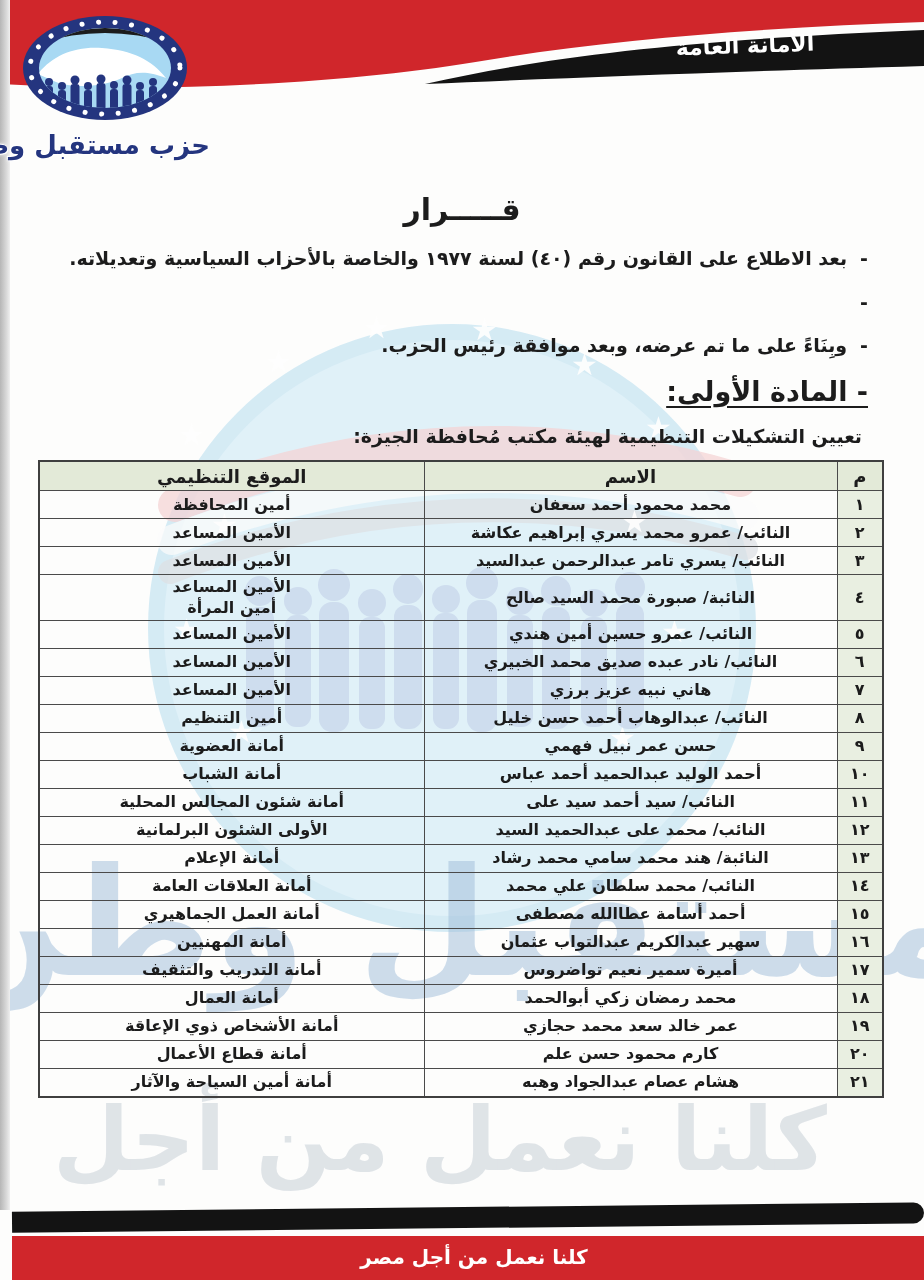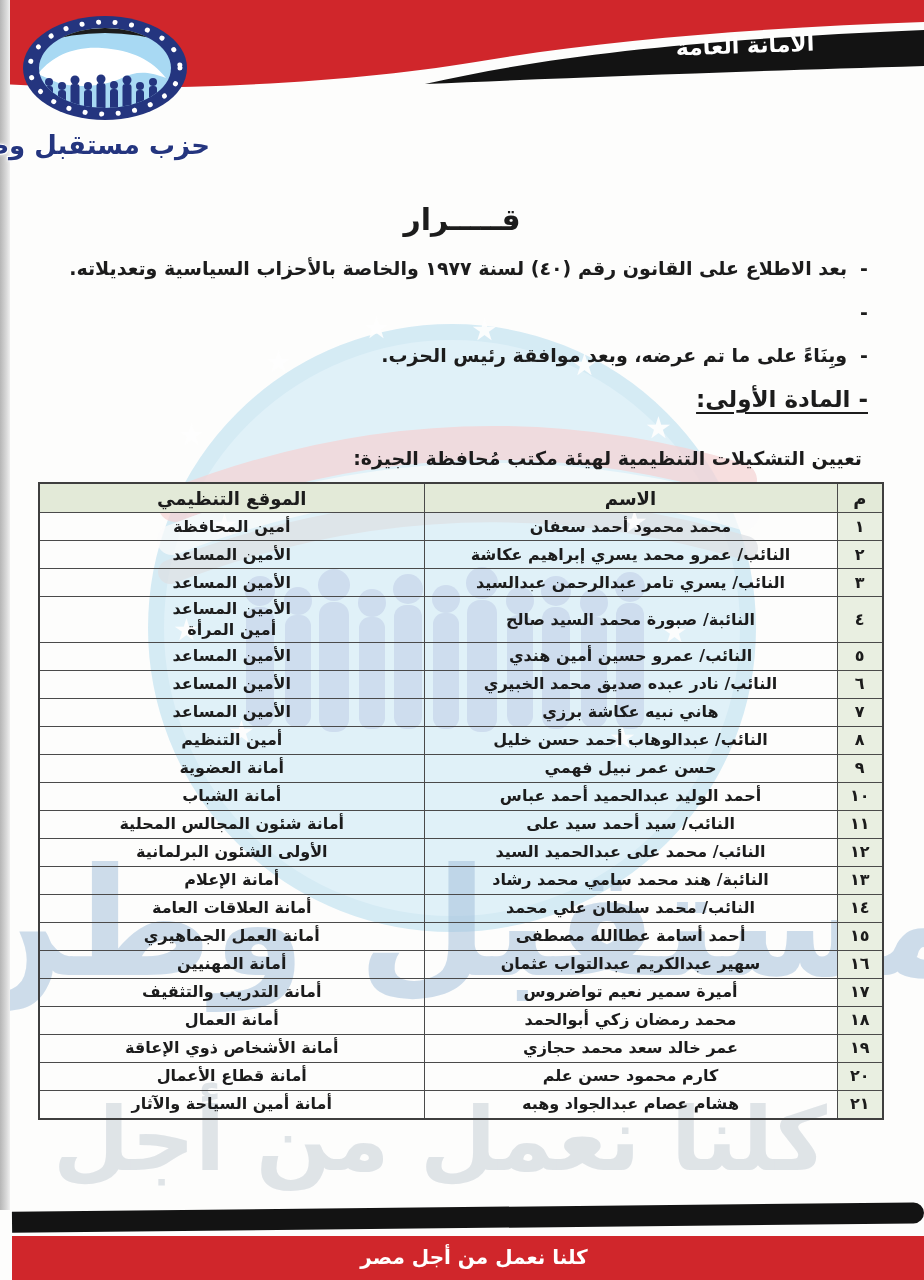--- a/index.html
+++ b/index.html
@@ -26,32 +26,32 @@
   }
   .logo-box { position: absolute; top: 12px; right: 714px; left: 24px; z-index: 7; text-align: center; }
   .logo-name {
     margin-top: 2px; font-size: 26px; font-weight: bold; color: #24357f;
     text-shadow: 0 0 3px #fff, 0 0 5px #fff, 1px 1px 0 #fff, -1px -1px 0 #fff;
     letter-spacing: -1px; white-space: nowrap;
   }
   
   .watermark { position: absolute; inset: 0; z-index: 1; pointer-events: none; }
   
-  .content { position: absolute; top: 192px; left: 0; right: 0; z-index: 2; }
+  .content { position: absolute; top: 182px; left: 0; right: 0; z-index: 2; }
   .decree-title {
     text-align: center; font-size: 30px; font-weight: bold;
     margin: 10px 0 18px; letter-spacing: 0;
   }
   .bullets { padding: 0 56px 0 60px; }
   .bullet { display: flex; gap: 13px; font-size: 19px; font-weight: bold; line-height: 1.4; margin-bottom: 17px; }
   .bullet .dash { flex: 0 0 auto; }
   .article-heading {
-    padding: 0 56px 0 0; font-size: 23px; font-weight: bold;
+    padding: 0 56px 0 0; font-size: 27px; font-weight: bold;
     text-decoration: underline; text-underline-offset: 5px;
-    margin: 4px 0 35px;
+    margin: 4px 0 18px;
   }
   .article-intro { padding: 0 62px 0 0; font-size: 19px; font-weight: bold; margin-bottom: 13px; margin-left: 36px; }
   
   table.org-table {
     width: 844px; margin: 0 40px; border-collapse: collapse; table-layout: fixed;
     border: 2px solid #3f3f3f;
   }
   .org-table th, .org-table td {
     border: 1px solid #4a4a4a; text-align: center; vertical-align: middle;
     font-weight: bold; padding: 2px 8px;
@@ -300,21 +300,21 @@
           </tr>
 
           <tr>
             <td class="cell-num">٦</td>
             <td class="cell-name">النائب/ نادر عبده صديق محمد الخبيري</td>
             <td class="cell-pos">الأمين المساعد</td>
           </tr>
 
           <tr>
             <td class="cell-num">٧</td>
-            <td class="cell-name">هاني نبيه عكاشة برزي</td>
+            <td class="cell-name">هاني نبيه عزيز برزي</td>
             <td class="cell-pos">الأمين المساعد</td>
           </tr>
 
           <tr>
             <td class="cell-num">٨</td>
             <td class="cell-name">النائب/ عبدالوهاب أحمد حسن خليل</td>
             <td class="cell-pos">أمين التنظيم</td>
           </tr>
 
           <tr>

